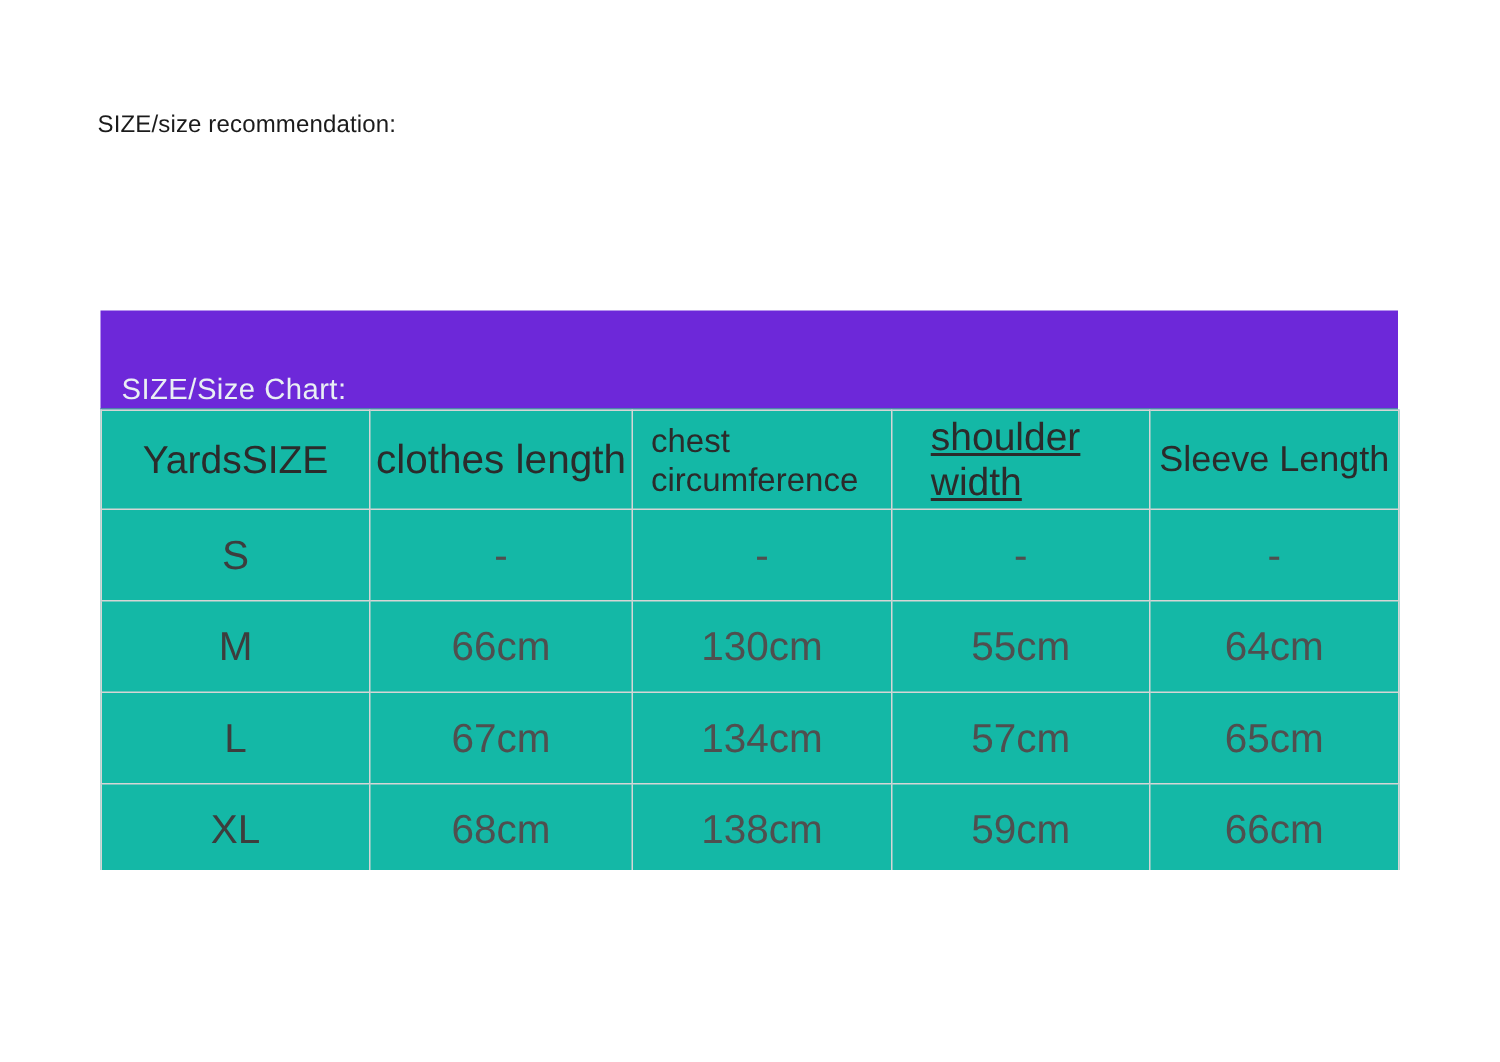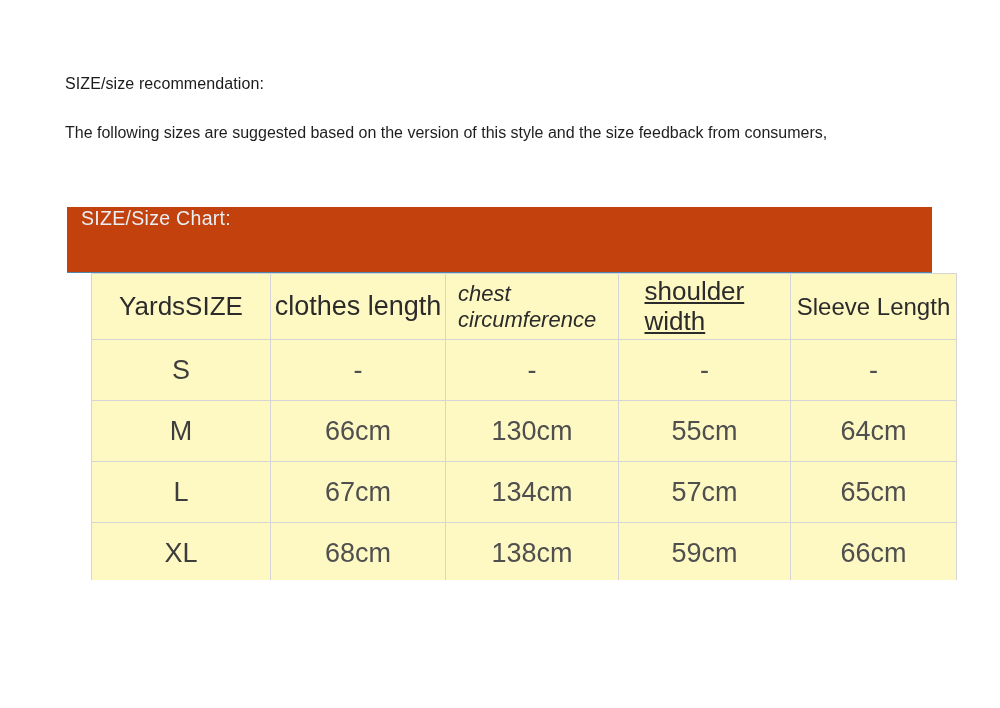--- a/index.html
+++ b/index.html
@@ -35,75 +35,73 @@
   .section-desc .desc-line {
     line-height: 17.3px;
     white-space: nowrap;
   }
   .chart-header {
     position: absolute;
     left: 67px;
     top: 207px;
     width: 865px;
     height: 66px;
-    background: #c2410c;
+    background: #6d28d9;
     border-bottom: 1px solid #4d85ab;
     display: flex;
-    align-items: flex-start;
+    align-items: flex-end;
     padding-left: 14px;
   }
   .chart-header .chart-title {
     color: #e9eff4;
     font-size: 19.5px;
     letter-spacing: 0.3px;
   }
   table.chart-table {
     position: absolute;
     left: 67px;
     top: 273px;
     width: 865px;
     border-collapse: collapse;
     table-layout: fixed;
-    background: #fef9c3;
-    margin-left: 24px;
+    background: #14b8a6;
   }
   .chart-table th, .chart-table td {
     border: 1px solid #d5d5d5;
     text-align: center;
     vertical-align: middle;
     font-weight: 400;
     overflow: hidden;
   }
   .chart-table thead th { height: 66px; color: #2b2b2b; }
   .chart-table tbody td { height: 61px; }
 
   th.col-yards    { font-size: 26px; }
   th.col-clothes  { font-size: 27px; }
-  th.col-chest    { font-size: 22px; text-align: left; padding-left: 12px; line-height: 1.18; font-style: italic; }
+  th.col-chest    { font-size: 22px; text-align: left; padding-left: 12px; line-height: 1.18; }
   th.col-shoulder { font-size: 26px; line-height: 1.15; }
   th.col-shoulder .hdr-block {
     display: inline-block;
     max-width: 120px;
     text-align: left;
     text-decoration: underline;
   }
   th.col-sleeve   { font-size: 24px; }
 
   td.cell-size  { font-size: 27px; color: #3d3d3d; }
   td.cell-value { font-size: 27px; color: #4f4f4f; }
 </style>
 </head>
 <body>
 
 <div class="canvas">
 
   <div class="section-title">SIZE/size recommendation:</div>
 
   <div class="section-desc">
-    <div class="desc-line">The following sizes are suggested based on the version of this style and the size feedback from consumers,</div>
   </div>
 
   <div class="chart-header">
     <span class="chart-title">SIZE/Size Chart:</span>
   </div>
 
   <table class="chart-table">
     <colgroup>
       <col style="width:179px">
       <col style="width:175px">

